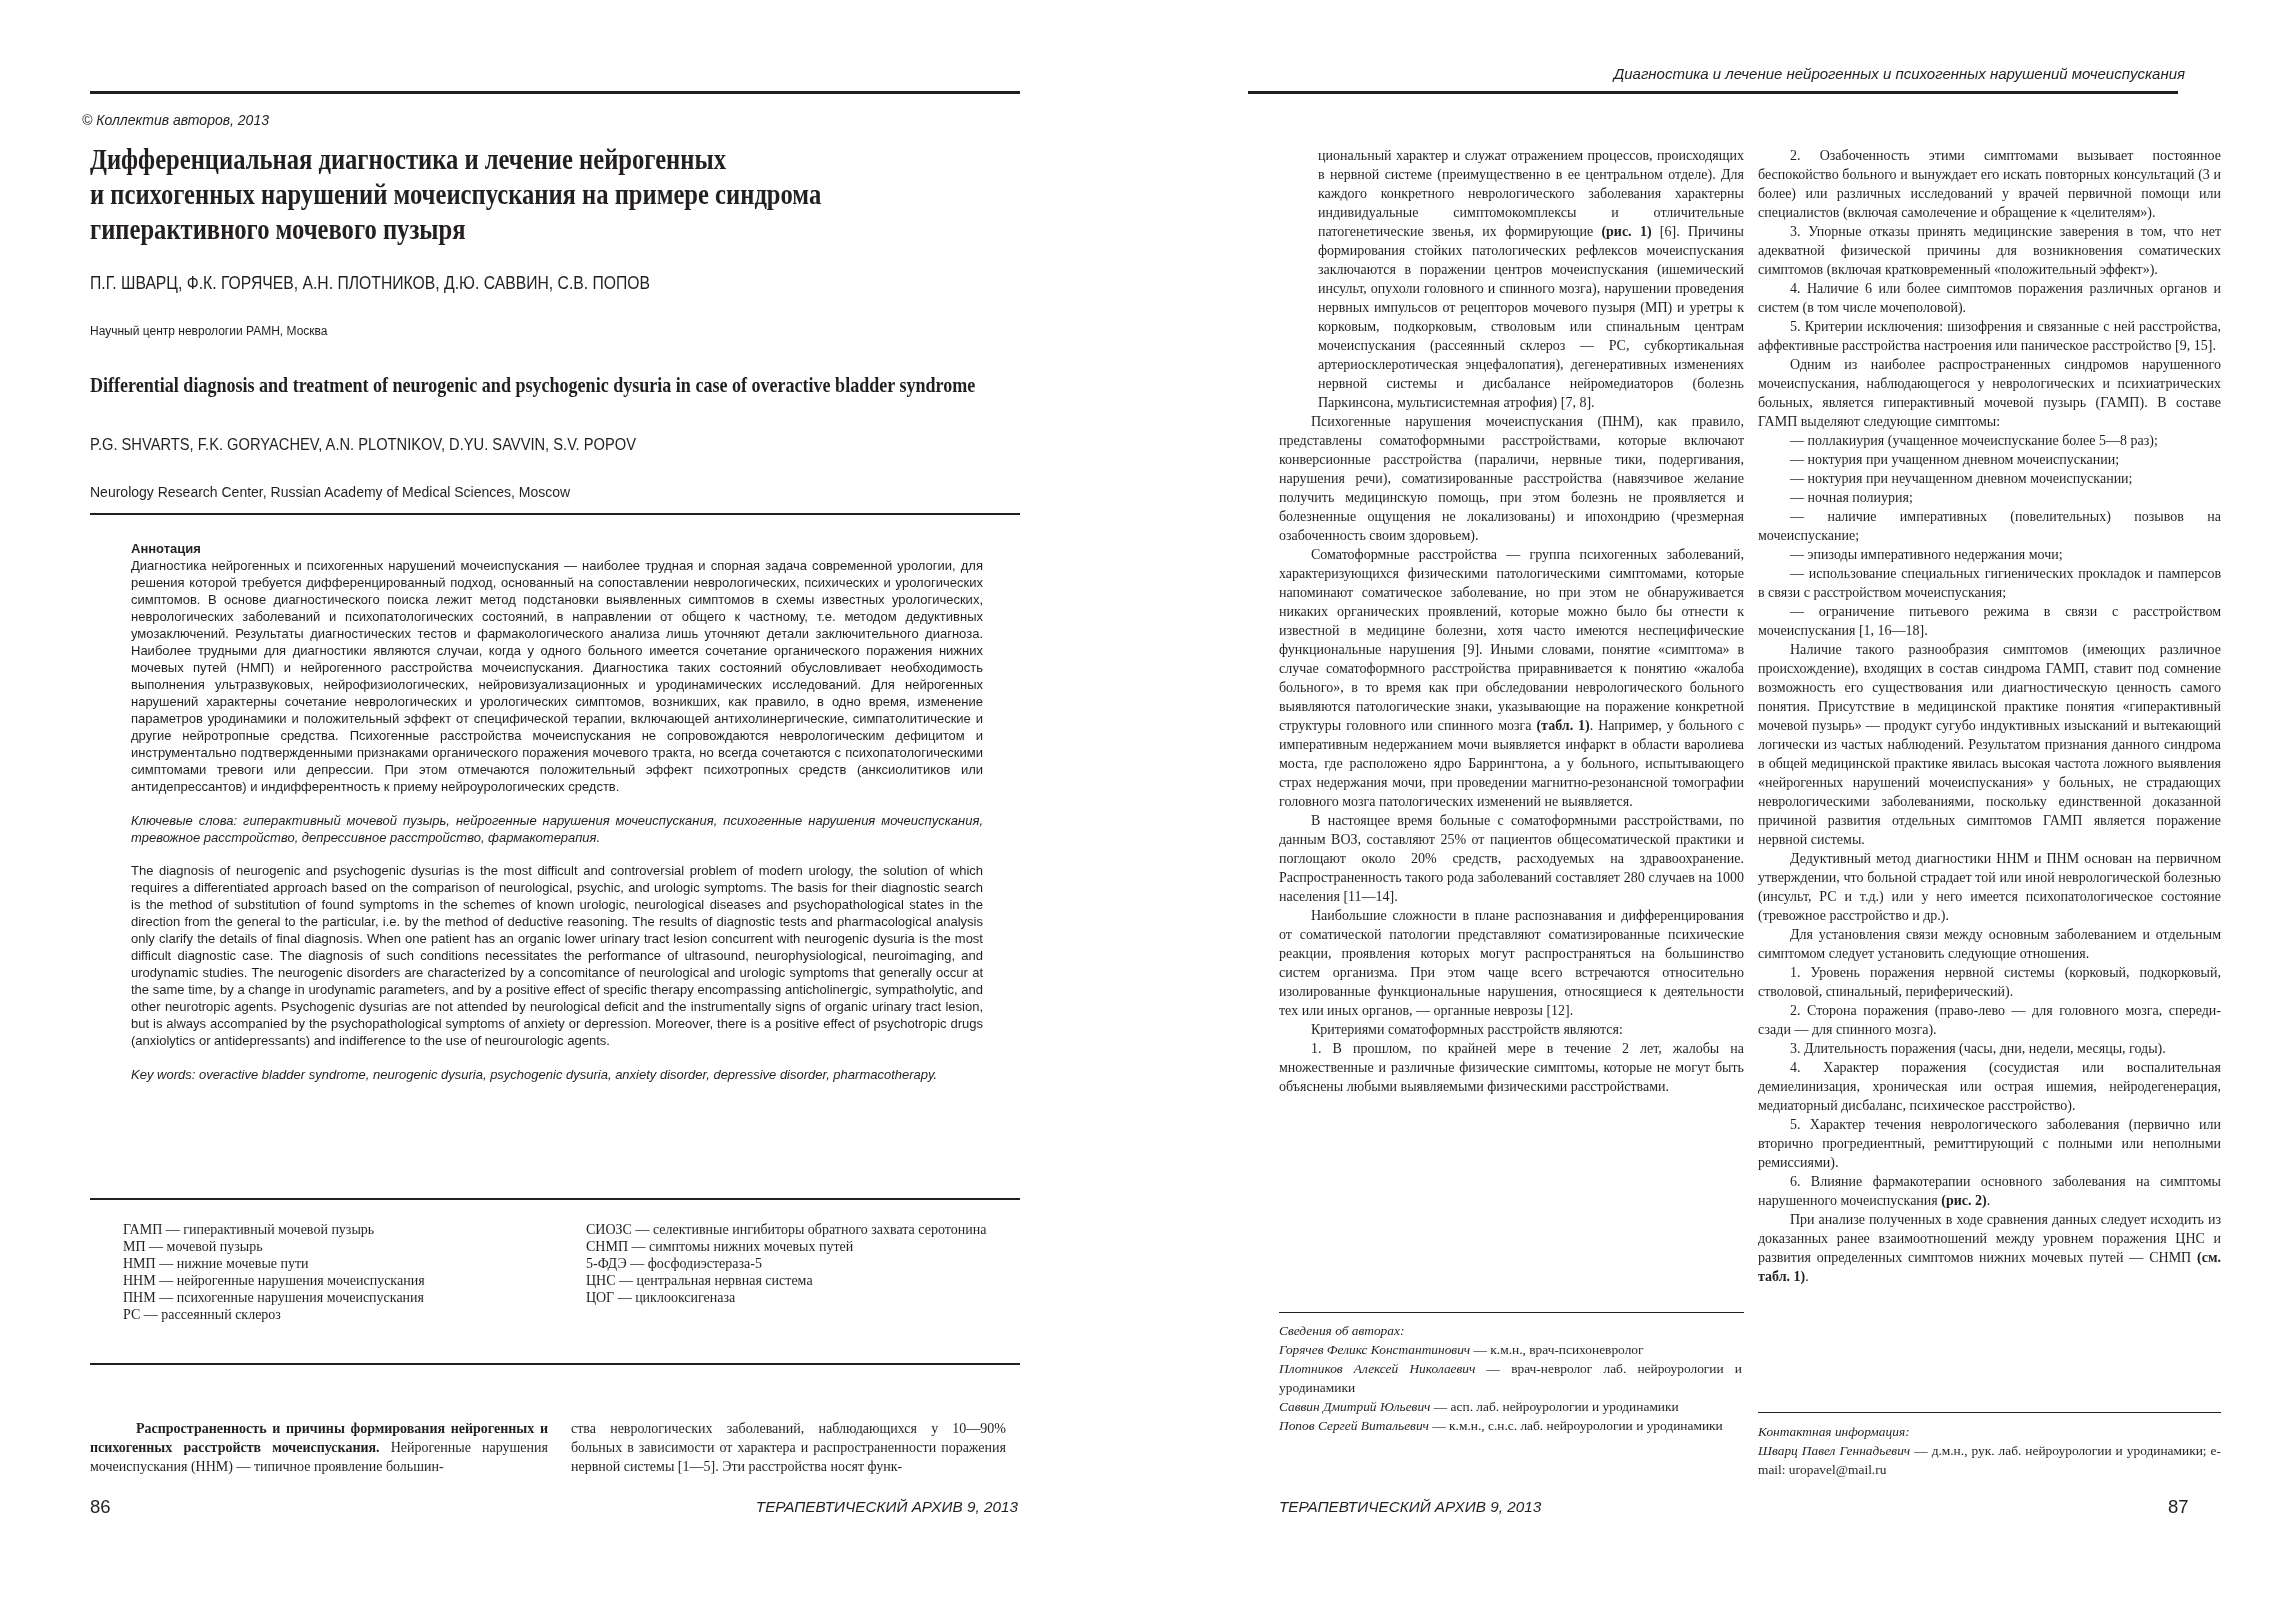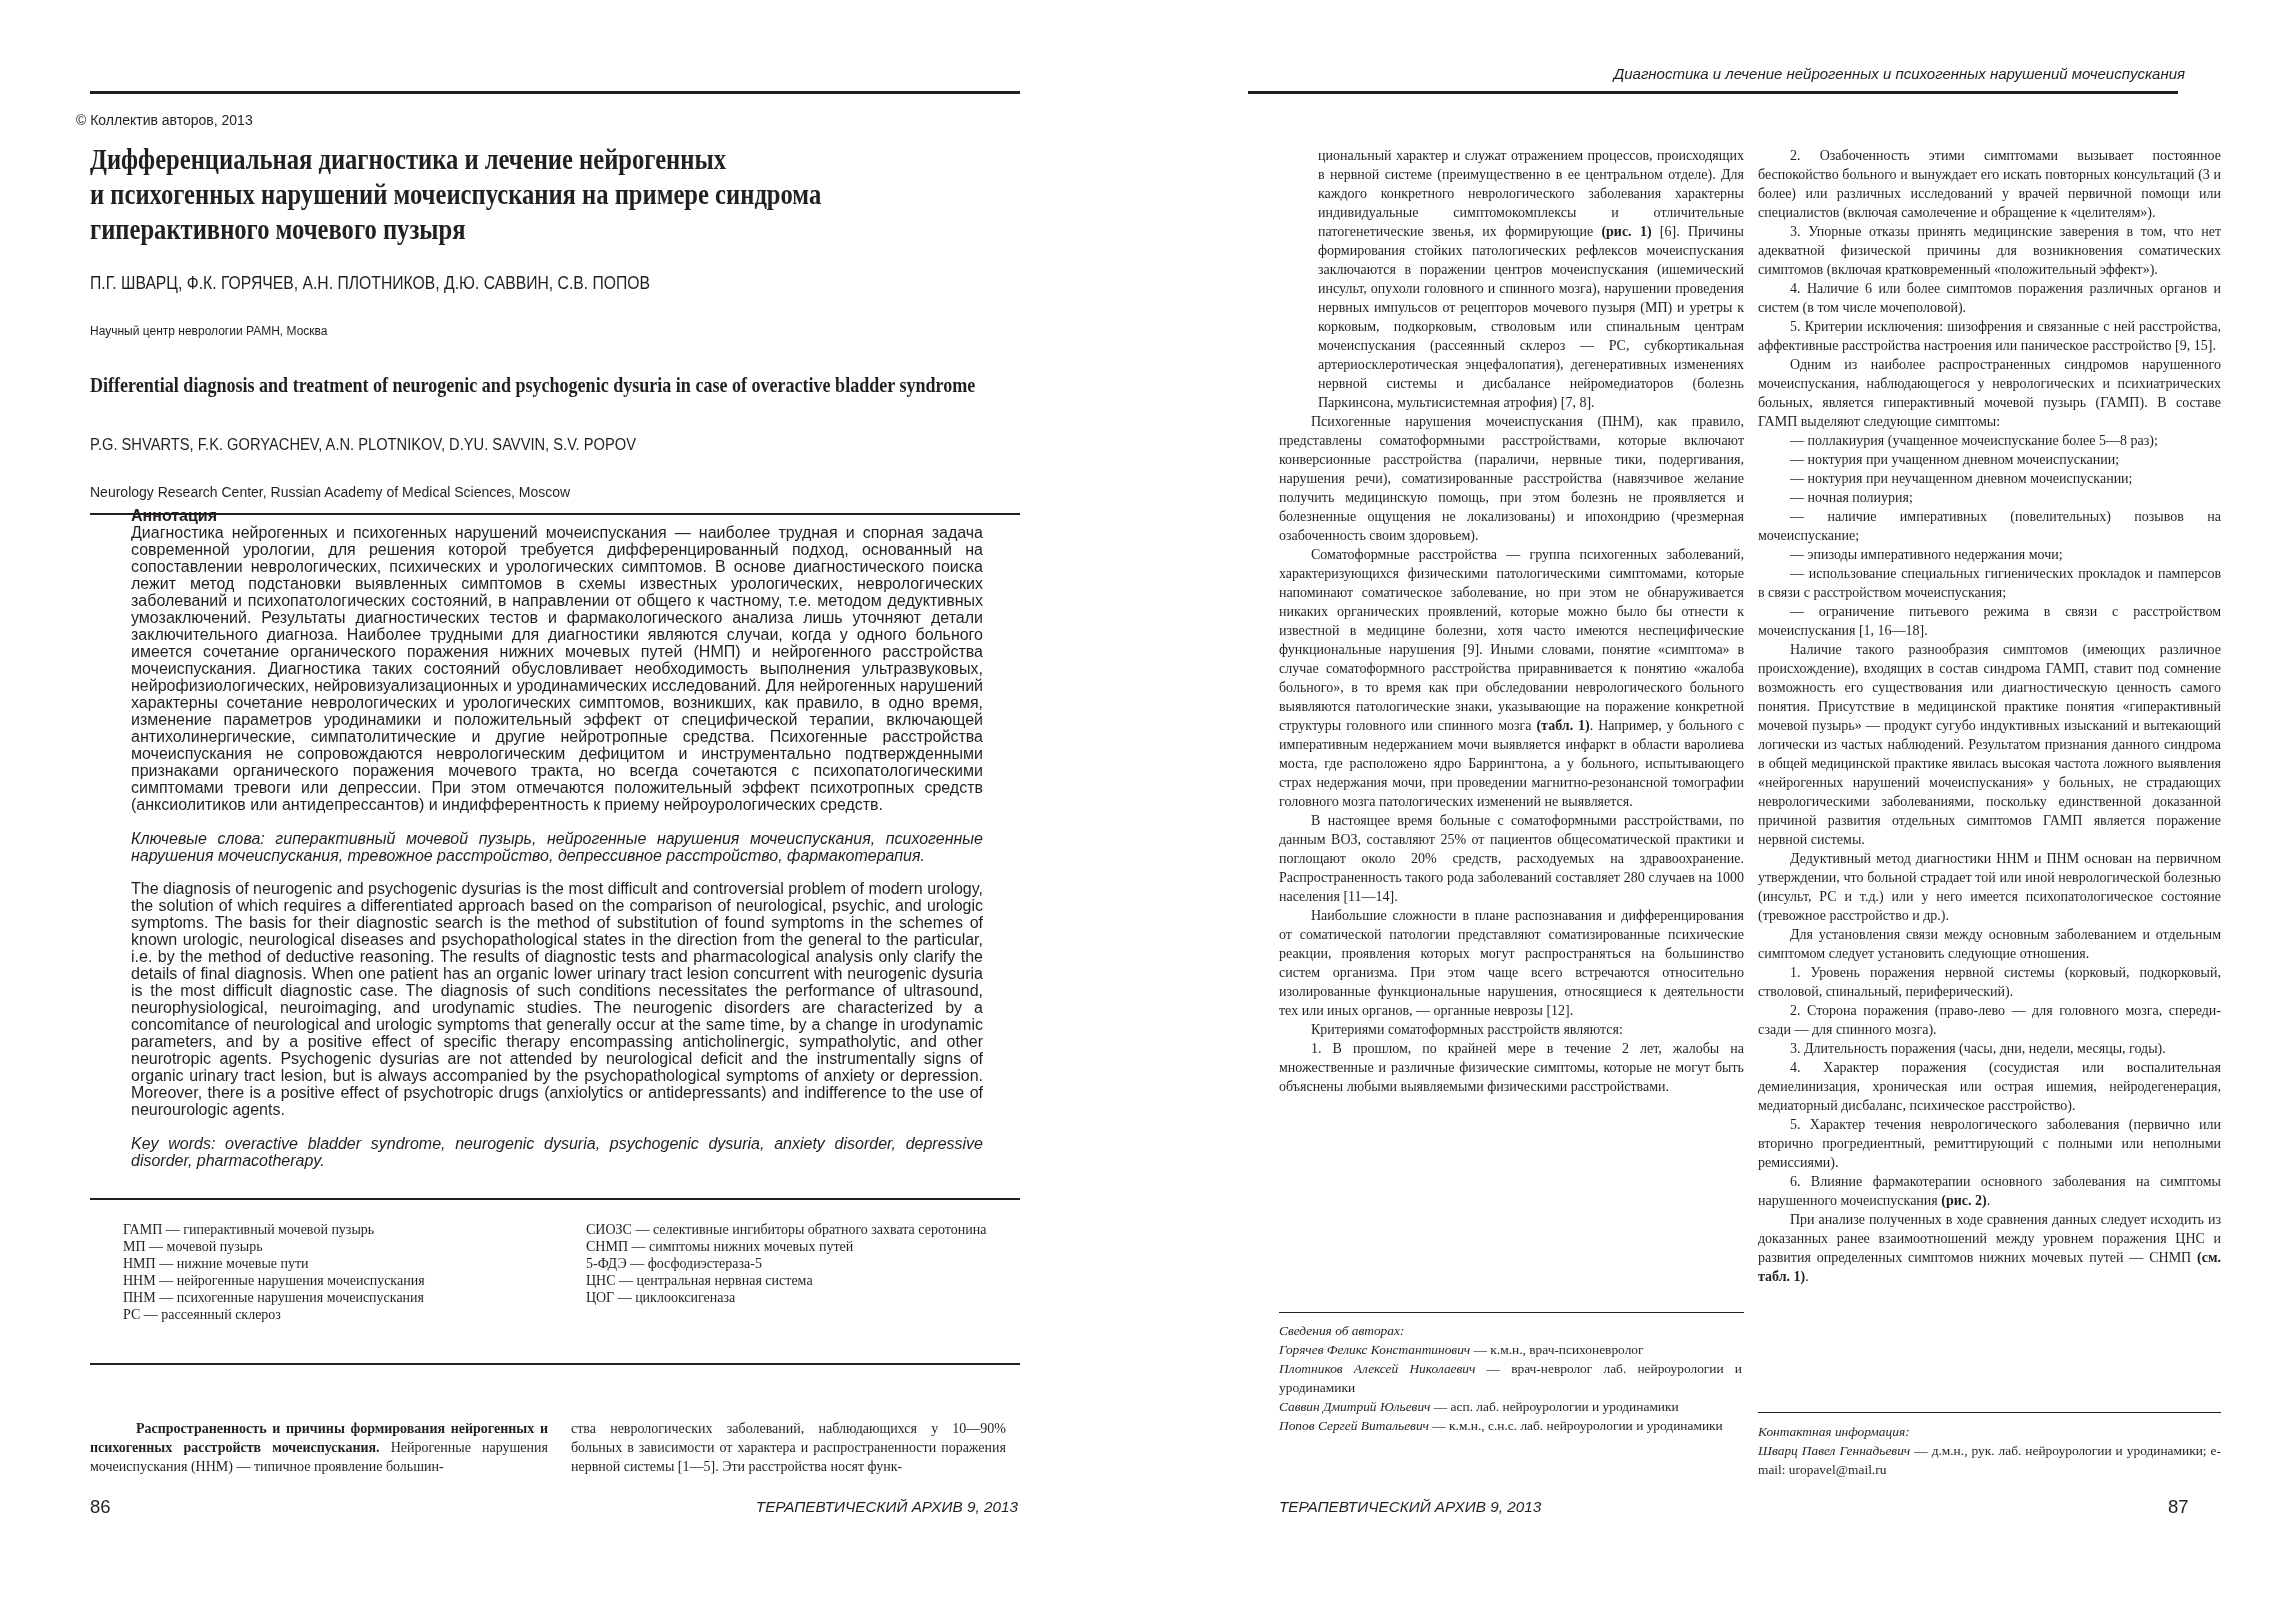--- a/index.html
+++ b/index.html
@@ -7,28 +7,28 @@
          font-family:"Liberation Serif", serif; }
   .page { position:absolute; top:0; height:1624px; }
   #page-left { left:0; width:1148px; }
   #page-right { left:1148px; width:1148px; }
   .rule { position:absolute; background:#231f20; }
   .abs { position:absolute; }
   .sans { font-family:"Liberation Sans", sans-serif; }
   .serif { font-family:"Liberation Serif", serif; }
 
   
-  #copyright { left:76px; top:112px; font-size:14px; }
+  #copyright { left:82px; top:112px; font-size:14px;font-style:italic; }
   #title-ru { left:90px; top:141px; width:926px; font-size:30px; font-weight:bold; line-height:35px; transform:scaleX(0.82); transform-origin:left top; width:1111px; }
   #authors-ru { left:90px; top:272px; font-size:18.5px; transform:scaleX(0.85); transform-origin:left top; }
   #affil-ru { left:90px; top:324px; font-size:12px; }
   #title-en { left:90px; top:370px; font-size:22px; font-weight:bold; line-height:30px; width:1134px; transform:scaleX(0.82); transform-origin:left top; }
   #authors-en { left:90px; top:435px; font-size:16.7px; transform:scaleX(0.88); transform-origin:left top; }
   #affil-en { left:90px; top:484px; font-size:14px; }
-  #abstract { left:131px; top:507px; width:852px; font-size:16px; line-height:17px; text-align:justify; }
+  #abstract { left:131px; top:540px; width:852px; font-size:13px; line-height:17px; text-align:justify; }
   #abstract .head { font-weight:bold; }
   #abstract p { margin:0; }
   #abstract .kw { font-style:italic; margin-top:16.7px; }
   #abstract .en { margin-top:16.7px; }
   .abbr-col { font-size:14px; line-height:17px; }
   #abbr-left { left:123px; top:1221px; width:417px; }
   #abbr-right { left:586px; top:1221px; width:417px; }
   .body-text { font-size:14px; line-height:19px; text-align:justify; }
   .body-text p { margin:0; text-indent:46px; }
   .body-text p.noind { text-indent:0; }

